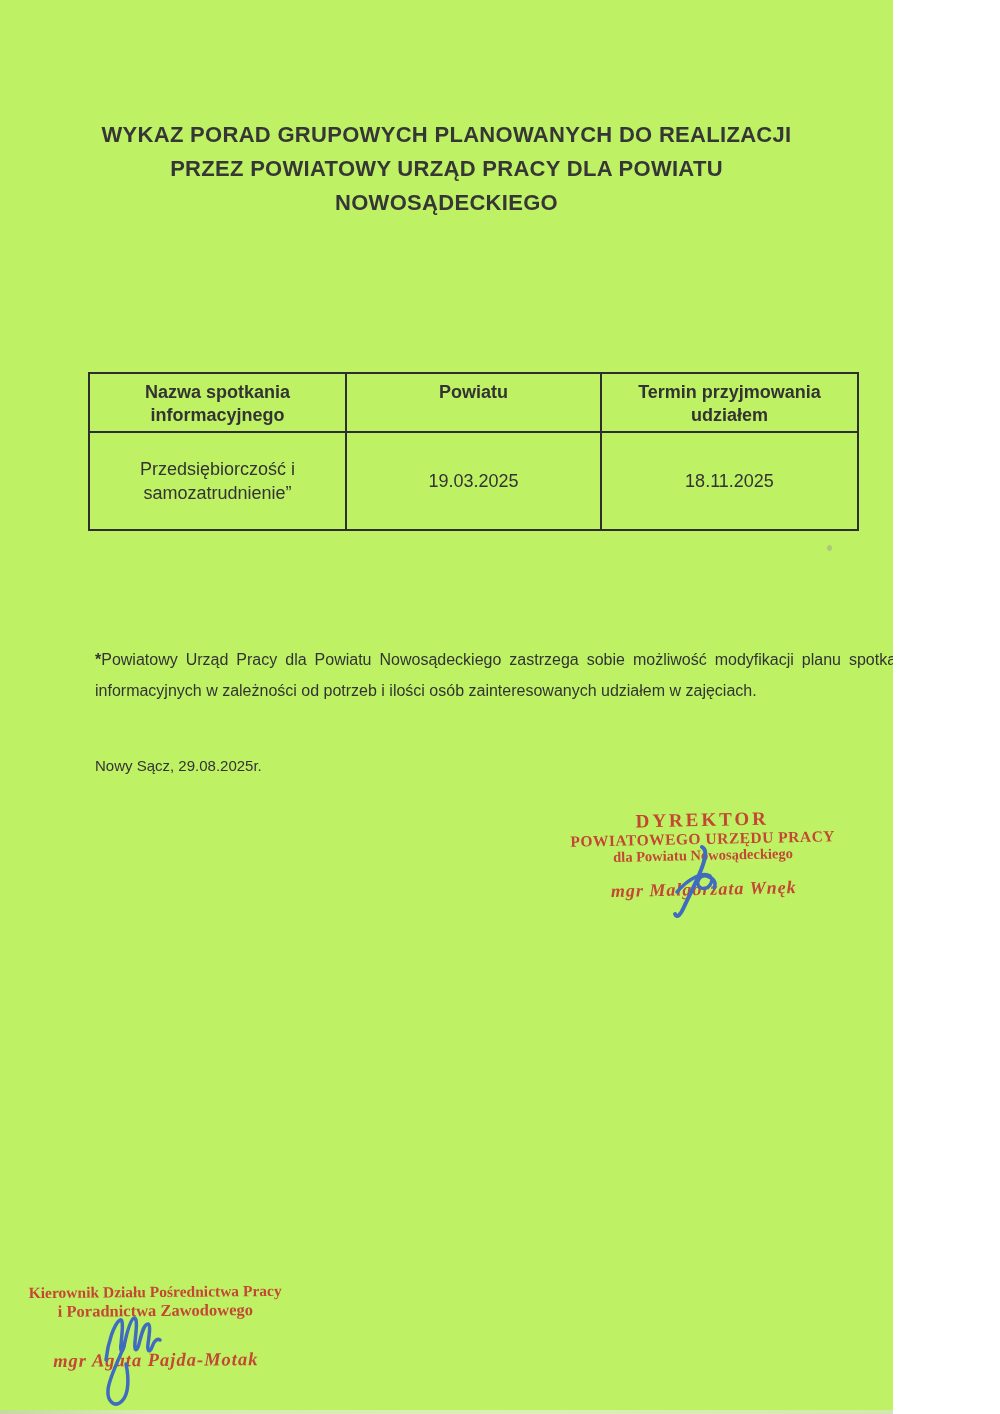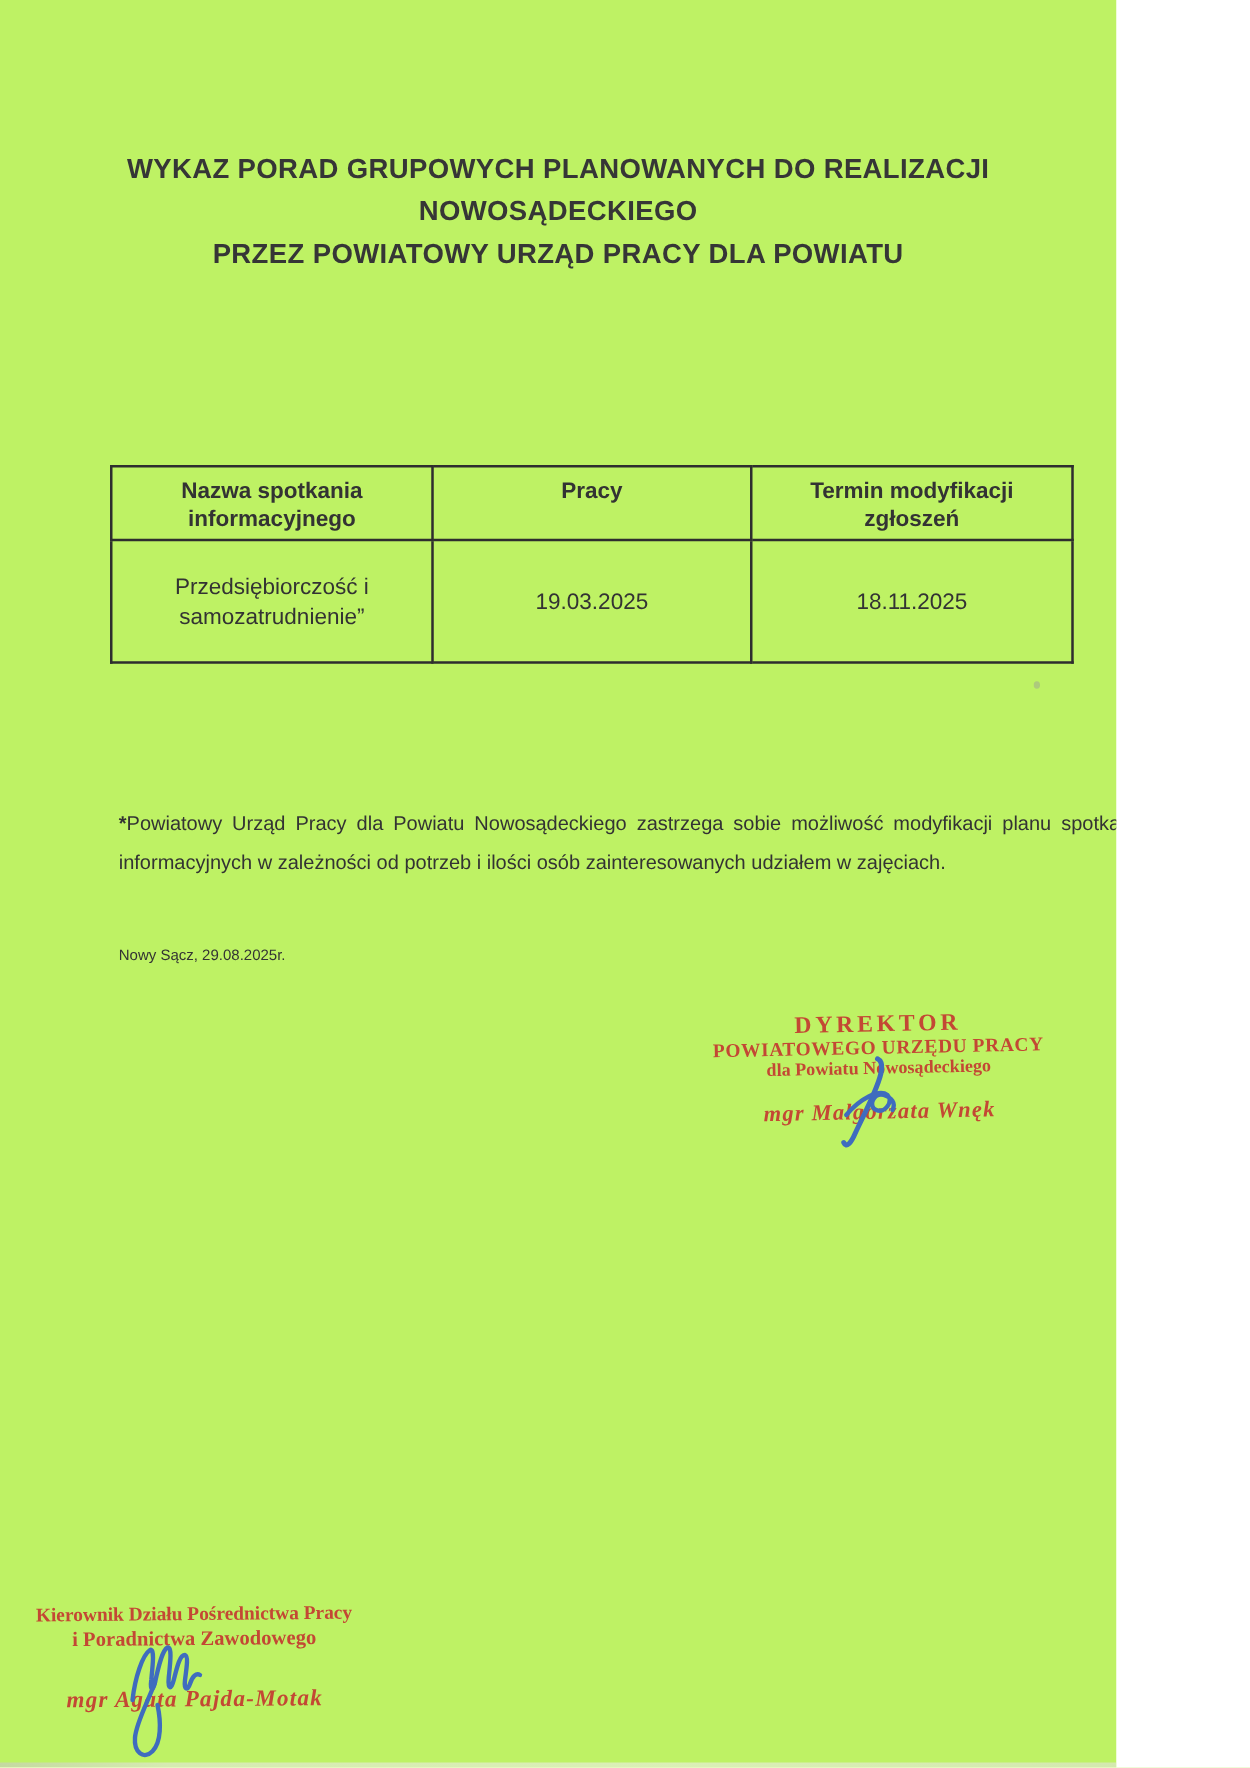--- a/index.html
+++ b/index.html
@@ -51,21 +51,21 @@
   
   .footnote{
     position:absolute;top:644px;left:95px;width:810px;
     font-size:16px;line-height:31px;
     text-align:justify;
     color:#333333;
   }
   .footnote .star{font-weight:bold;}
   .place-date{
     position:absolute;top:757px;left:95px;
-    font-size:12px;color:#333333;text-align:right;
+    font-size:15px;color:#333333;text-align:right;
   }
   
   .stamp{
     font-family:"Liberation Serif", serif;
     color:#c43a30;
     text-align:center;
     opacity:0.92;
   }
   .director-stamp{
     position:absolute;top:810px;left:558px;width:290px;
@@ -108,40 +108,40 @@
     opacity:0.6;
   }
 </style>
 </head>
 <body>
 
 <div class="page">
 
   <div class="title-block">
     <div>WYKAZ PORAD GRUPOWYCH  PLANOWANYCH DO REALIZACJI</div>
+    <div>PRZEZ POWIATOWY URZĄD PRACY DLA POWIATU</div>
     <div>NOWOSĄDECKIEGO</div>
-    <div>PRZEZ POWIATOWY URZĄD PRACY DLA POWIATU</div>
   </div>
 
   <table class="info-table">
     <colgroup>
       <col style="width:257px">
         <col style="width:255px">
         <col style="width:257px">
     </colgroup>
     <thead>
       <tr>
         <th>
           <span class="cell-wrap">Nazwa spotkania informacyjnego</span>
         </th>
         <th>
-          <span>Pracy</span>
+          <span>Powiatu</span>
         </th>
         <th>
-          <span class="cell-wrap">Termin modyfikacji zgłoszeń</span>
+          <span class="cell-wrap">Termin przyjmowania udziałem</span>
         </th>
       </tr>
     </thead>
     <tbody>
       <tr>
         <td>
           <span class="cell-wrap">Przedsiębiorczość i samozatrudnienie”</span>
         </td>
         <td>
           <span>19.03.2025</span>

